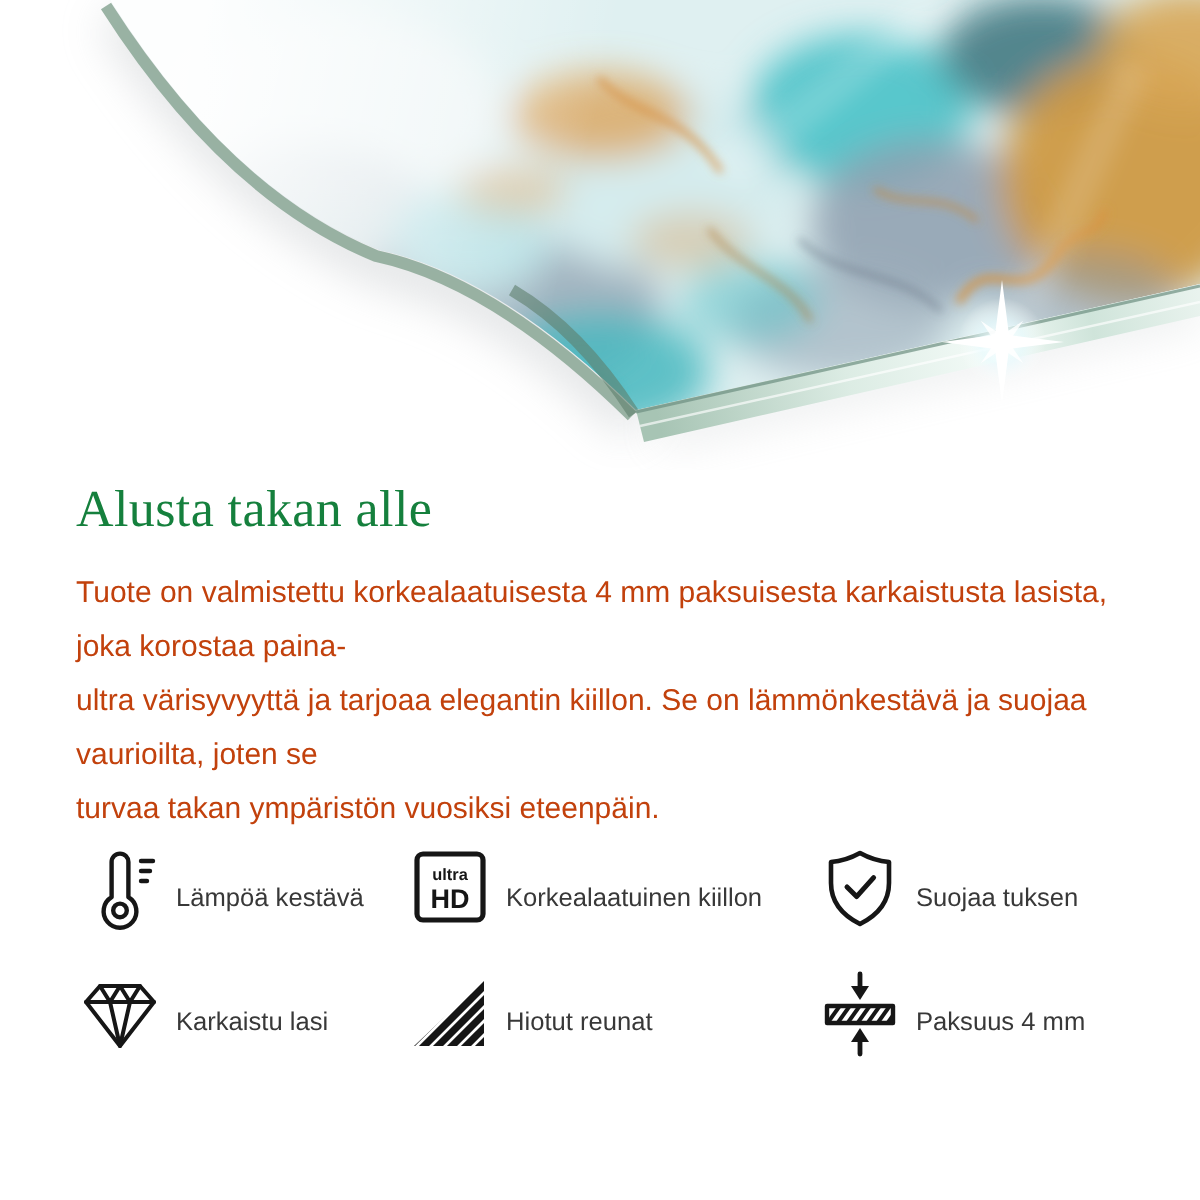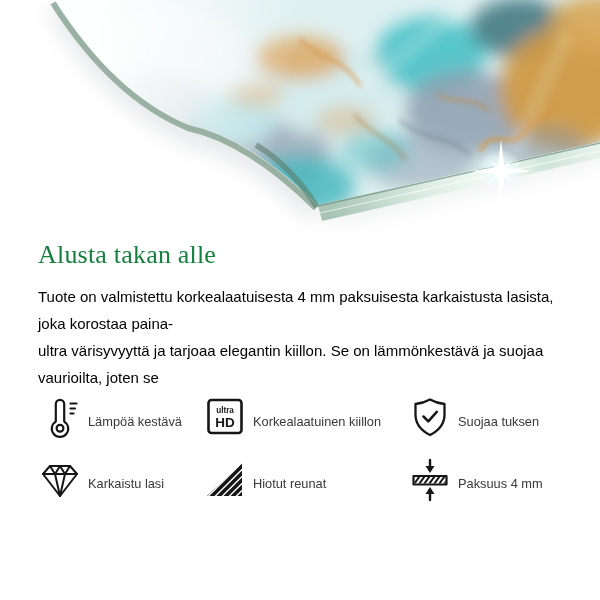--- a/index.html
+++ b/index.html
@@ -4,21 +4,21 @@
 <style>
   html,body{margin:0;padding:0;background:#ffffff;}
   body{width:600px;height:600px;overflow:hidden;}
   .page{position:relative;width:600px;height:600px;background:#ffffff;
         font-family:"Liberation Sans",sans-serif;}
   .hero{position:relative;width:600px;height:235px;overflow:hidden;background:#ffffff;}
   .hero svg{display:block;}
   h1.title{margin:2px 0 0 38px;font-family:"Liberation Serif","DejaVu Serif",serif;
            font-weight:400;font-size:26px;line-height:35px;color:#15803d;letter-spacing:0.2px;}
   h1.title span{display:block;}
-  p.desc{margin:11px 32px 0 38px;max-width:532px;font-size:15px;line-height:27px;color:#000000;}
+  p.desc{margin:11px 32px 0 38px;max-width:532px;font-size:15px;line-height:27px;color:#c2410c;}
   p.desc span{display:block;}
   .features{display:grid;grid-template-columns:165px 205px 170px;width:540px;
             margin:4px 0 0 32px;row-gap:16px;}
   .feature{display:flex;align-items:center;}
   .ficon{height:46px;width:56px;display:flex;align-items:center;justify-content:center;}
   .flabel{margin-top:7px;font-size:12.8px;color:#383838;white-space:nowrap;}
   .ic{stroke:#161616;fill:none;stroke-width:2.2;stroke-linecap:round;stroke-linejoin:round;}
   .icf{fill:#161616;stroke:none;}
   .ictxt{fill:#161616;font-family:"Liberation Sans",sans-serif;font-weight:bold;}
 </style>
@@ -117,20 +117,21 @@
     </svg>
   </div>
 
   <h1 class="title">
     <span>Alusta takan alle</span>
   </h1>
 
   <p class="desc">
     <span>Tuote on valmistettu korkealaatuisesta 4 mm paksuisesta karkaistusta lasista, joka korostaa paina-</span>
     <span>ultra värisyvyyttä ja tarjoaa elegantin kiillon. Se on lämmönkestävä ja suojaa vaurioilta, joten se</span>
+    <span>turvaa takan ympäristön vuosiksi eteenpäin.</span>
   </p>
 
   <div class="features">
 
     <div class="feature">
       <div class="ficon">
         <svg width="48" height="46" viewBox="0 0 48 46">
           <path class="ic" d="M19.8,9 a4.2,4.2 0 0 1 8.4,0 V26.6 a8.2,8.2 0 1 1 -8.4,0 Z"></path>
           <circle class="ic" cx="24" cy="33.2" r="3.4"></circle>
           <path class="ic" d="M34.5,8.5 h6"></path>

